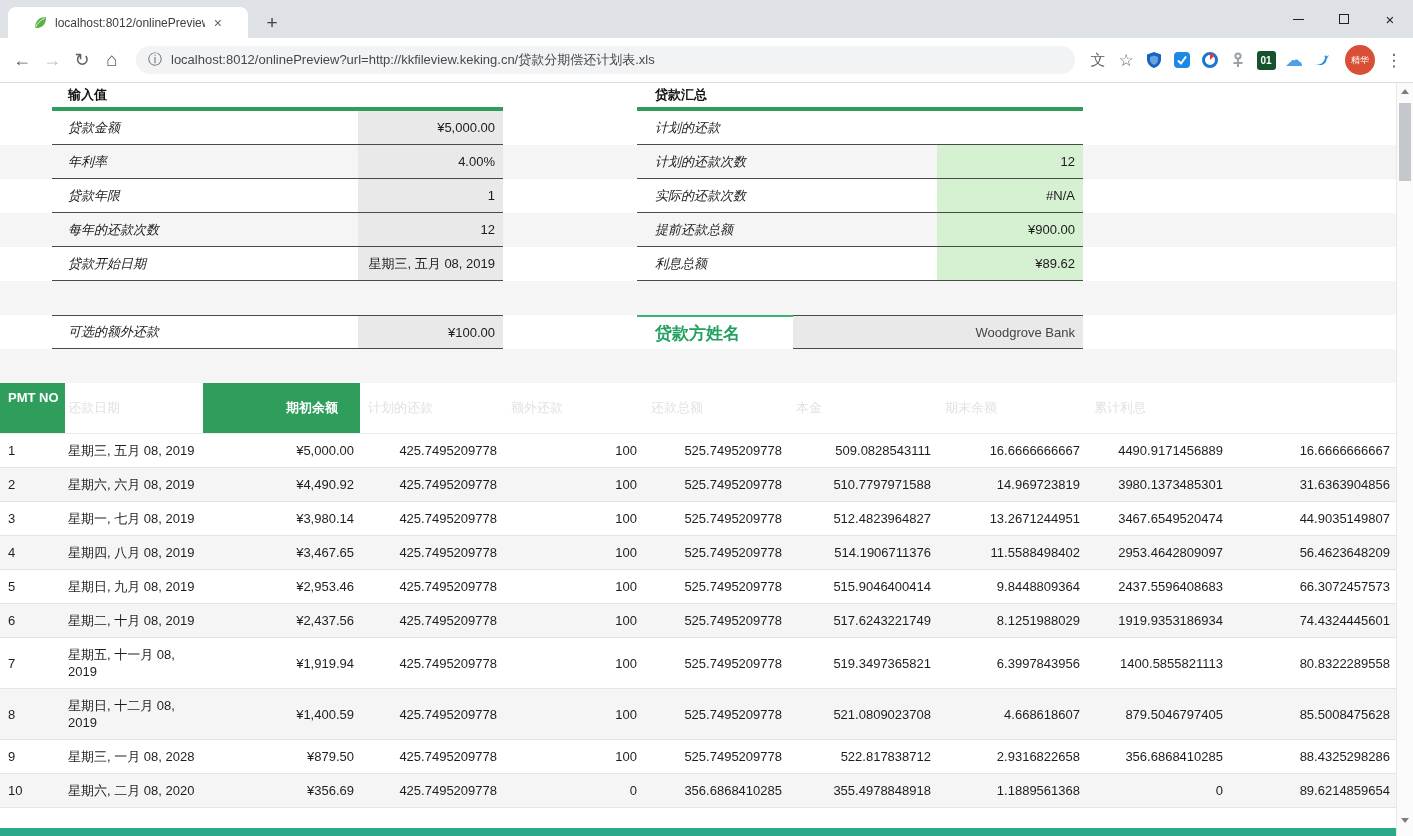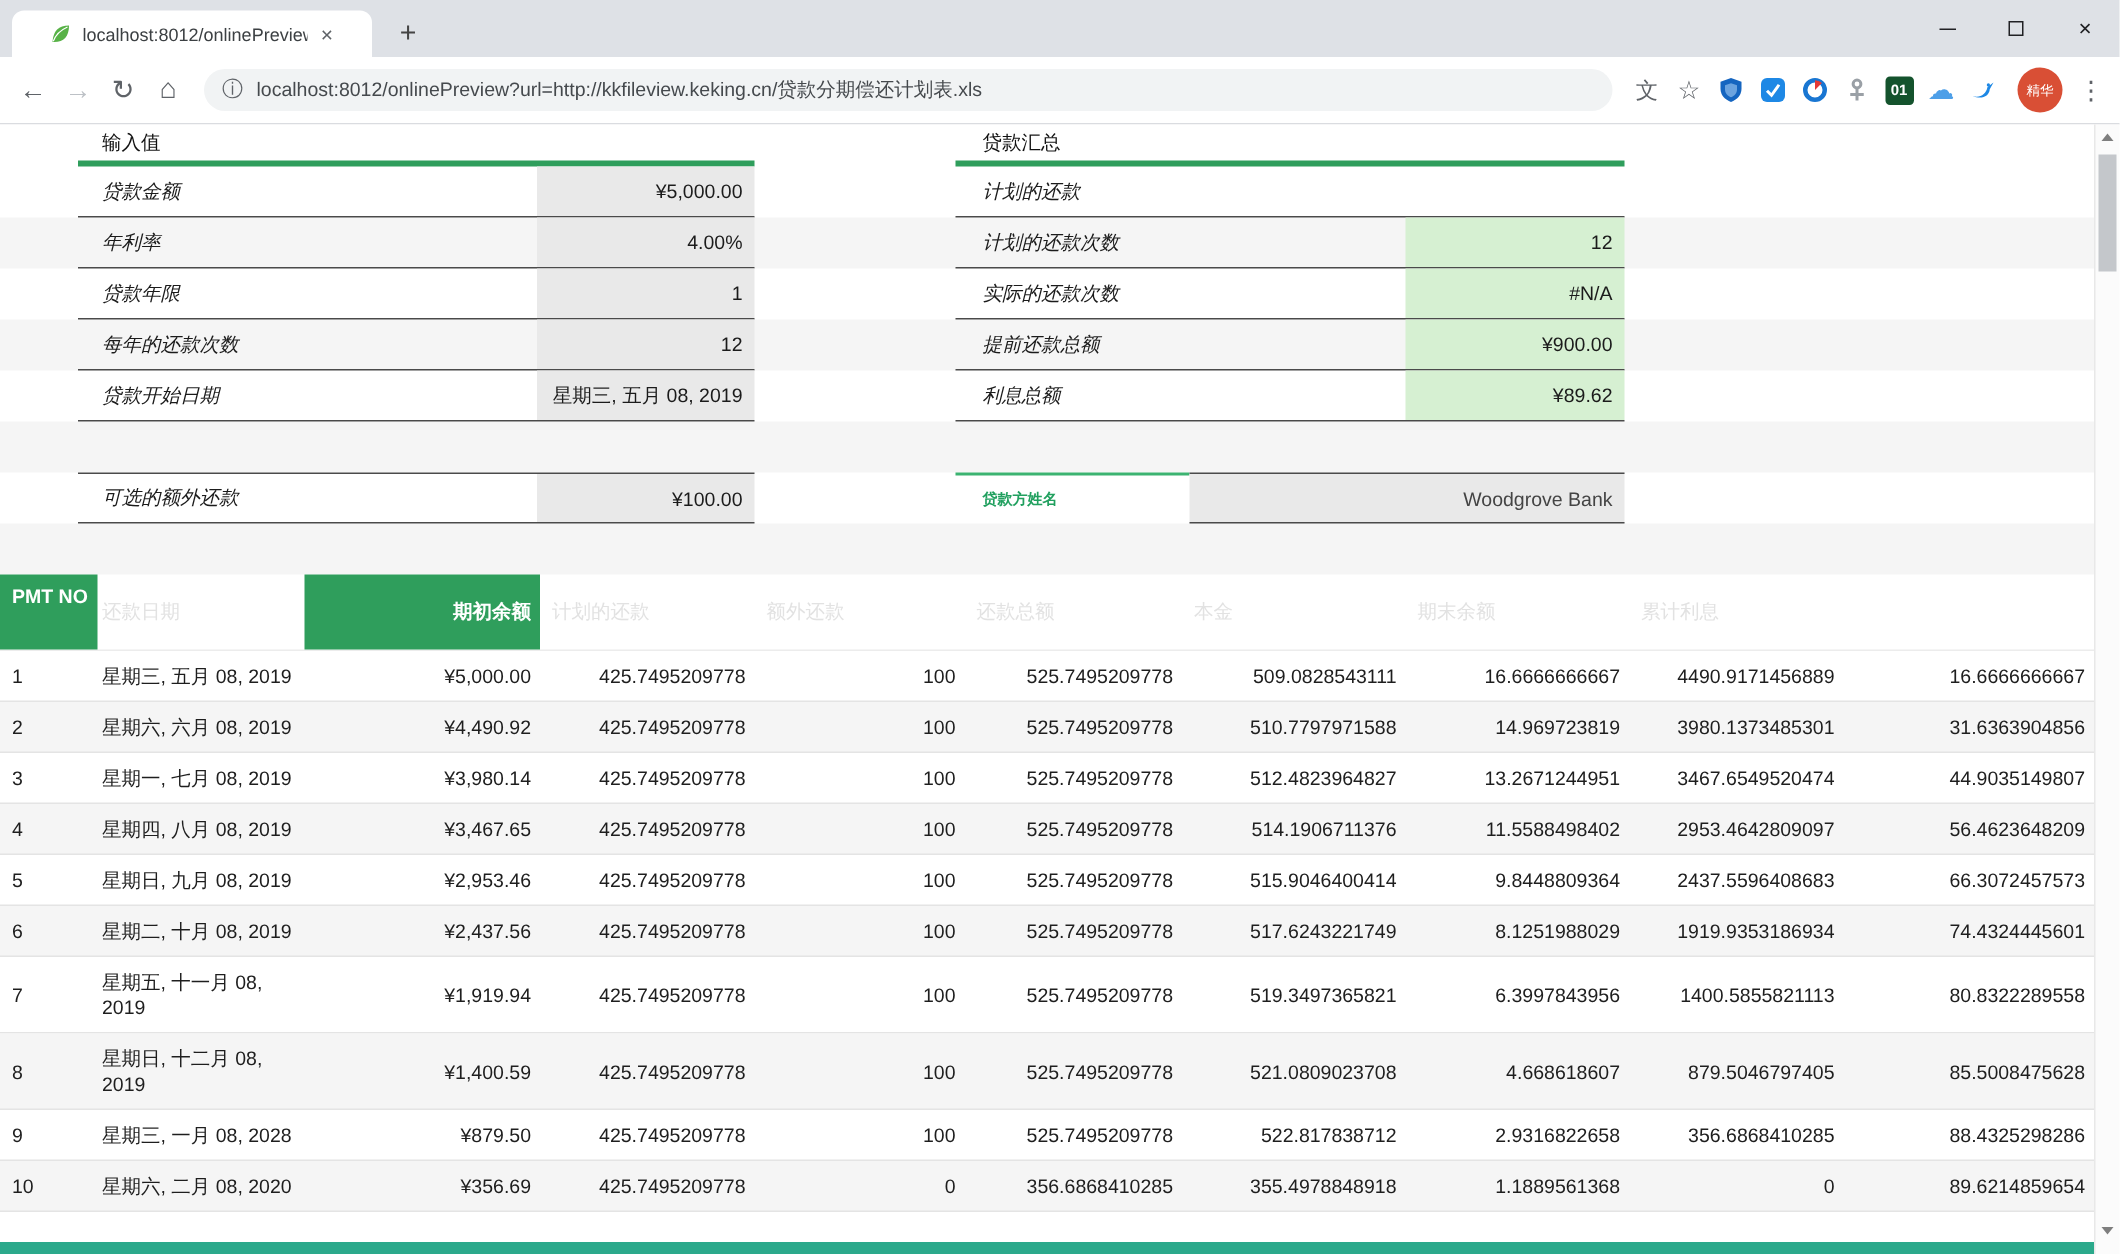--- a/index.html
+++ b/index.html
@@ -35,45 +35,45 @@
   .cloud-glyph{font-size:18px;color:#4d9fe8;line-height:18px}
   .badge01{width:19px;height:19px;background:#14532d;color:#fff;border-radius:3px;
     font-size:10px;font-weight:bold;display:flex;align-items:center;justify-content:center}
   .avatar{width:30px;height:30px;border-radius:50%;background:#d94f35;color:#fff;
     font-size:9px;display:flex;align-items:center;justify-content:center;flex:0 0 auto;
     margin:0 6px 0 8px;cursor:pointer}
   .menu{font-size:17px;color:#5f6368;width:22px;text-align:center;cursor:pointer}
   
   .sheet{position:absolute;left:0;top:83px;width:1396px;height:753px;background:#fff;overflow:hidden}
   .stripe{position:absolute;left:0;width:1396px;height:34px;background:#f5f5f5}
-  .sec-title{position:absolute;top:2px;font-size:13px;font-weight:normal;color:#111;height:20px;
+  .sec-title{position:absolute;top:2px;font-size:13px;font-weight:bold;color:#111;height:20px;
     display:flex;align-items:center}
   .underline{position:absolute;top:24px;height:4px;background:#2f9e5c}
   .xrows{position:absolute;top:28px}
   .xrow{display:grid;height:34px;border-bottom:1px solid #4a4a4a;align-items:stretch}
   .inp .xrow{grid-template-columns:306px 145px}
   .sum .xrow{grid-template-columns:300px 146px}
   .xlabel{font-style:italic;font-size:13px;color:#1b1b1b;padding-left:16px;display:flex;align-items:center}
   .sum .xlabel{padding-left:18px}
   .xval{font-size:13px;color:#1b1b1b;display:flex;align-items:center;justify-content:flex-end;padding-right:8px}
   .v-gray{background:#e9e9e9}
   .v-green{background:#d6f0d2}
   .single{position:absolute;top:232px}
   .lender{display:grid;grid-template-columns:156px 290px;height:34px}
-  .lender-label{color:#21a05f;font-weight:bold;font-size:10px;padding-left:18px;
+  .lender-label{color:#21a05f;font-weight:bold;font-size:17px;padding-left:18px;
     border-top:2px solid #3cb371;display:flex;align-items:center}
   .lender-val{background:#e9e9e9;border-top:1px solid #4a4a4a;border-bottom:1px solid #4a4a4a;
     font-size:13px;color:#444;display:flex;align-items:center;justify-content:flex-end;padding-right:8px}
   .amort{position:absolute;left:0;top:300px;width:1396px}
   .thead,.trow{display:grid;grid-template-columns:65px 138px 157px 143px 140px 145px 149px 149px 143px 167px}
   .thead{height:51px;border-bottom:1px solid #ececec}
   .hc{font-size:13px}
   .h-green{background:#2f9e5c;color:#fff;font-weight:bold}
   .h-no{padding:7px 0 0 8px;line-height:16px}
-  .h-begin{display:flex;align-items:center;justify-content:flex-end;padding-right:6px}
+  .h-begin{display:flex;align-items:center;justify-content:flex-end;padding-right:22px}
   .h-faint{color:#e2e2e2;display:flex;align-items:center;padding-left:8px}
   .h-faint.datepad{padding-left:3px}
   .trow{min-height:34px;border-bottom:1px solid #e4e4e4;align-items:center}
   .trow.alt{background:#f5f5f5}
   .tcell{font-size:13px;color:#1e1e1e}
   .c-no{padding-left:8px}
   .c-date{padding:8px 0 8px 3px;line-height:17px}
   .c-num{text-align:right;padding-right:6px}
   
   .vscroll{position:absolute;left:1396px;top:83px;width:17px;height:753px;background:#fbfbfb;

